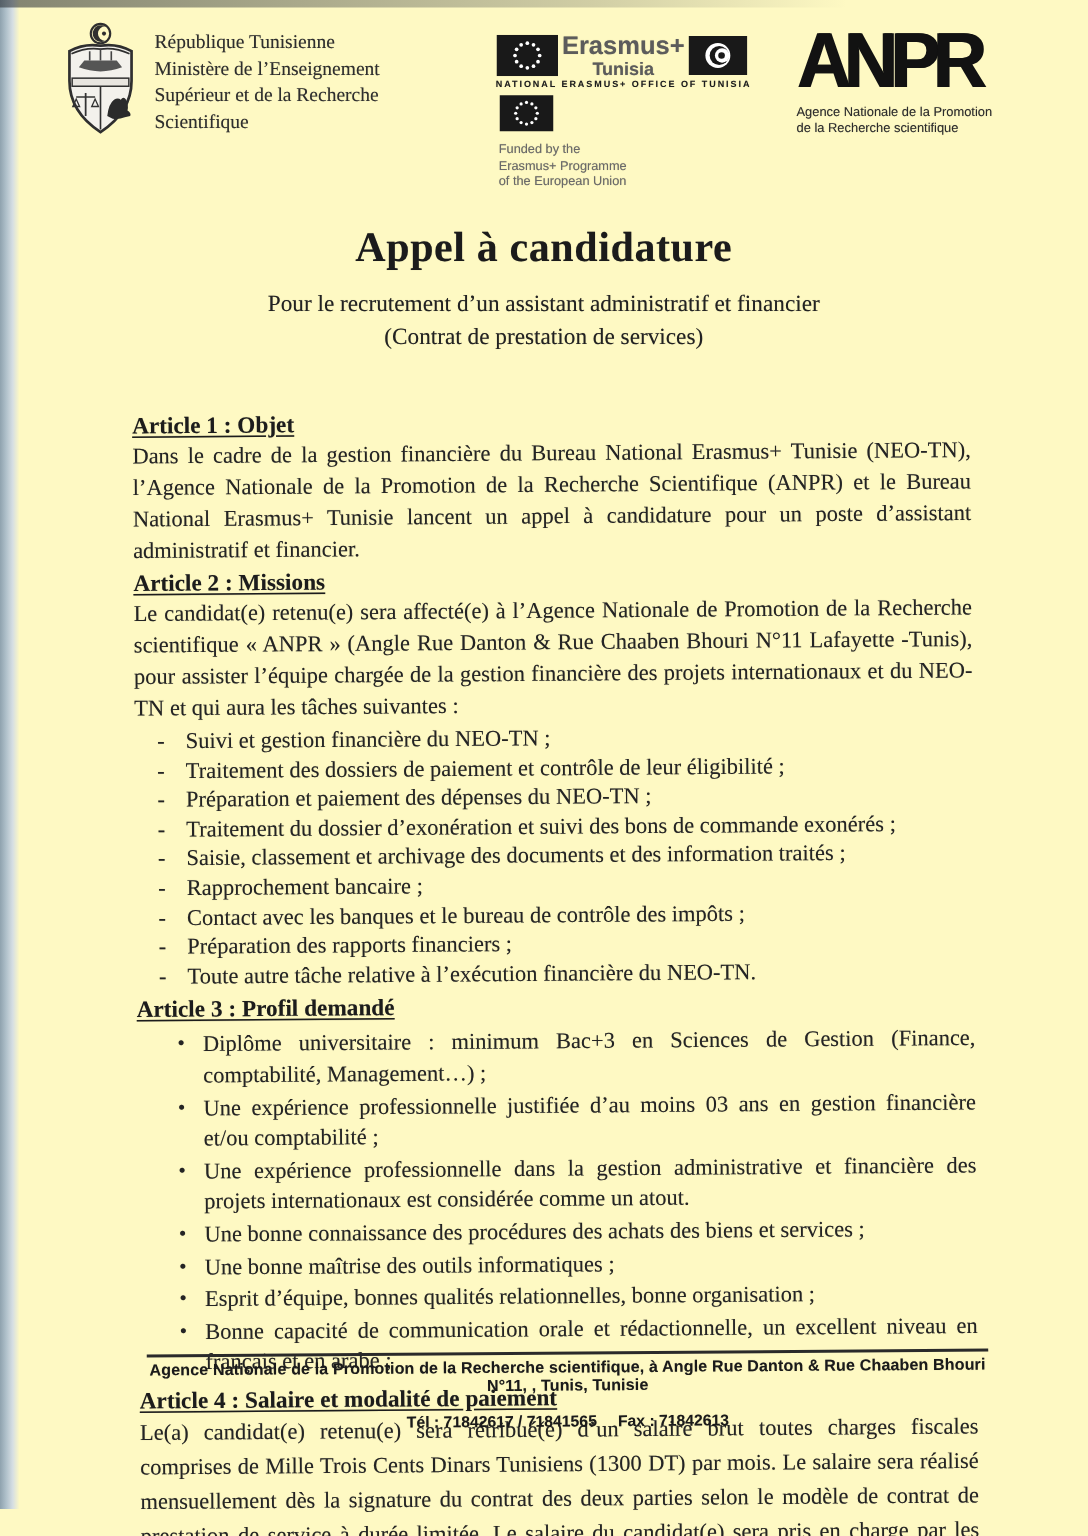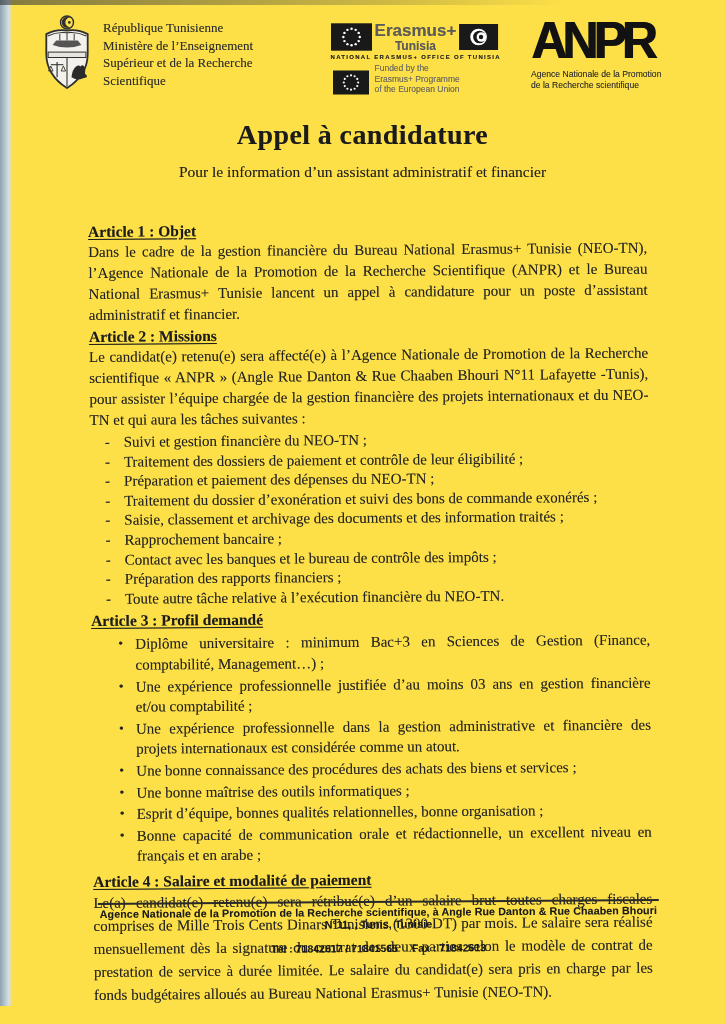--- a/index.html
+++ b/index.html
@@ -1,19 +1,19 @@
 <!DOCTYPE html>
 <html><head>
 <meta charset="utf-8">
 <style>
   * { margin:0; padding:0; box-sizing:border-box; }
   html,body { background:#e9e9e7; }
   .page {
     position:relative; width:725px; height:1024px; margin:0 auto;
-    background:#fde047; overflow:hidden;
+    background:#fef9c3; overflow:hidden;
     font-family:"Liberation Serif", serif; color:#242424;
     text-shadow:0 0 0.5px rgba(20,20,20,0.35);
   }
   
   .edge-left {
     position:absolute; left:0; top:0; width:13px; height:1006px; z-index:5;
     background:linear-gradient(90deg,#8fa2ae 0%,#aebfc9 30%,#d5dee3 65%,rgba(255,255,255,0) 100%);
   }
   .edge-top {
     position:absolute; left:0; top:0; width:565px; height:5px; z-index:5;
@@ -24,21 +24,21 @@
   .ministry { display:flex; gap:9px; width:258px; }
   .coat-svg { width:54px; height:80px; flex:0 0 auto; }
   .ministry-text { font-size:13px; line-height:17.5px; color:#2e2e2e; padding-top:6px; }
   .erasmus { width:168px; margin-top:9px; font-family:"Liberation Sans", sans-serif; }
   .er-row1 { display:flex; align-items:center; gap:3px; }
   .er-name { text-align:center; color:#5c5c5c; font-weight:bold; line-height:1; flex:1; }
   .er-name .l1 { font-size:17px;text-align:center; }
   .er-name .l2 { font-size:12px; margin-top:1px; }
   .flag { display:block; }
   .office-line { font-size:6px; font-weight:bold; letter-spacing:1.3px; color:#1d1d1d; margin-top:2px; white-space:nowrap; }
-  .er-row2 { display:flex; align-items:flex-end; gap:6px; margin-top:3px; padding-left:2px; }
+  .er-row2 { display:flex; align-items:flex-start; gap:6px; margin-top:3px; padding-left:2px;flex-direction:column; }
   .funded { font-size:8.5px; line-height:10.5px; color:#6a6a6a; }
   .anpr { width:180px; margin-top:4px; font-family:"Liberation Sans", sans-serif; }
   .anpr-acronym { font-size:50px; font-weight:900; letter-spacing:-5px; color:#121212; line-height:0.92; transform:scaleY(1.04); text-shadow:1px 0 0 #121212; }
   .anpr-name { font-size:8.6px; line-height:11px; color:#2c2c2c; margin-top:6px; font-weight:normal; }
   
   .doc-title { text-align:center; font-size:28px; font-weight:bold; margin-top:24px; letter-spacing:0.4px; color:#1b1b1b; }
   .doc-subtitle { text-align:center; font-size:15.5px; margin-top:10px; line-height:22px; color:#222; }
   
   .content { margin:40px 78px 0 88px; transform:rotate(-0.45deg); transform-origin:left top; }
   .article-heading { font-size:15.5px; font-weight:bold; text-decoration:underline; text-underline-offset:2px; color:#1c1c1c; margin-top:2px; }
@@ -162,21 +162,22 @@
       <div class="anpr-acronym">ANPR</div>
       <div class="anpr-name">
         <div>Agence Nationale de la Promotion</div>
         <div>de la Recherche scientifique</div>
       </div>
     </div>
   </div>
 
   <div class="doc-title">Appel à candidature</div>
   <div class="doc-subtitle">
-    <div>Pour le information d’un assistant administratif et financier</div>
+    <div>Pour le recrutement d’un assistant administratif et financier</div>
+    <div>(Contrat de prestation de services)</div>
   </div>
 
   <div class="content">
 
     <section>
       <div class="article-heading">Article 1 : Objet</div>
       <p class="article-body">Dans le cadre de la gestion financière du Bureau National Erasmus+ Tunisie (NEO-TN), l’Agence Nationale de la Promotion de la Recherche Scientifique (ANPR) et le Bureau National Erasmus+ Tunisie lancent un appel à candidature pour un poste d’assistant administratif et financier.</p>
     </section>
 
     <section>

